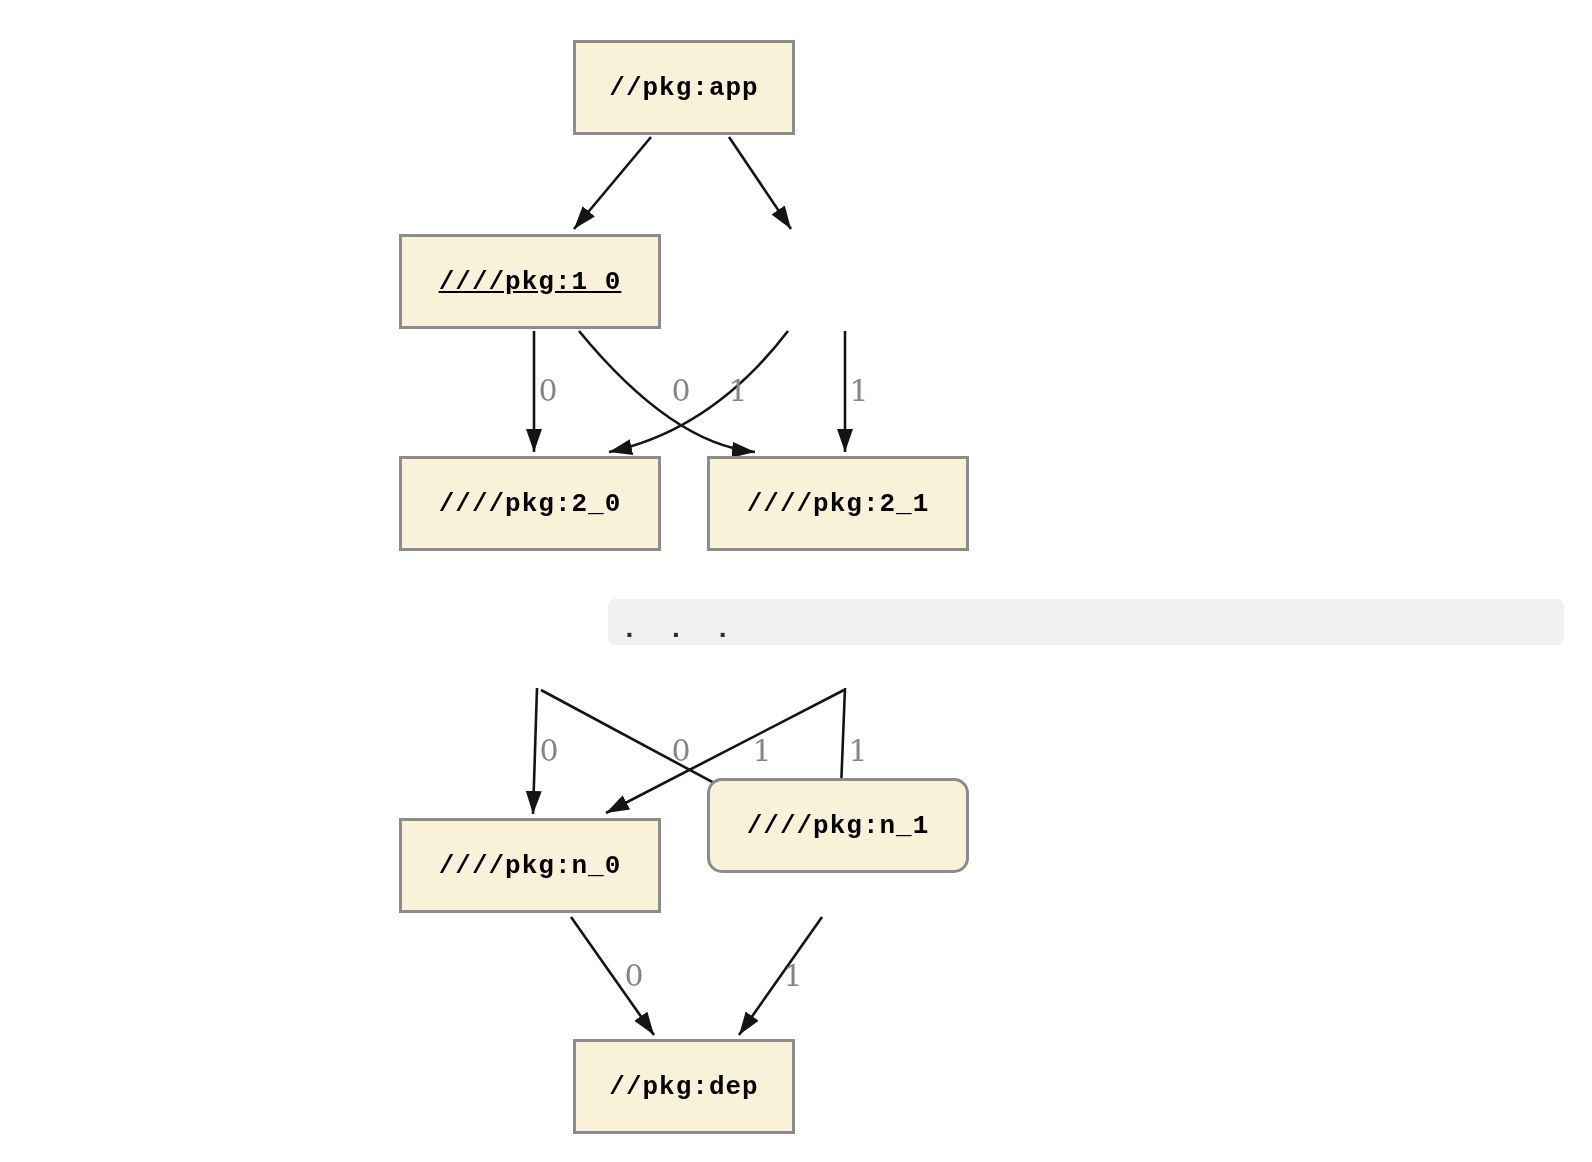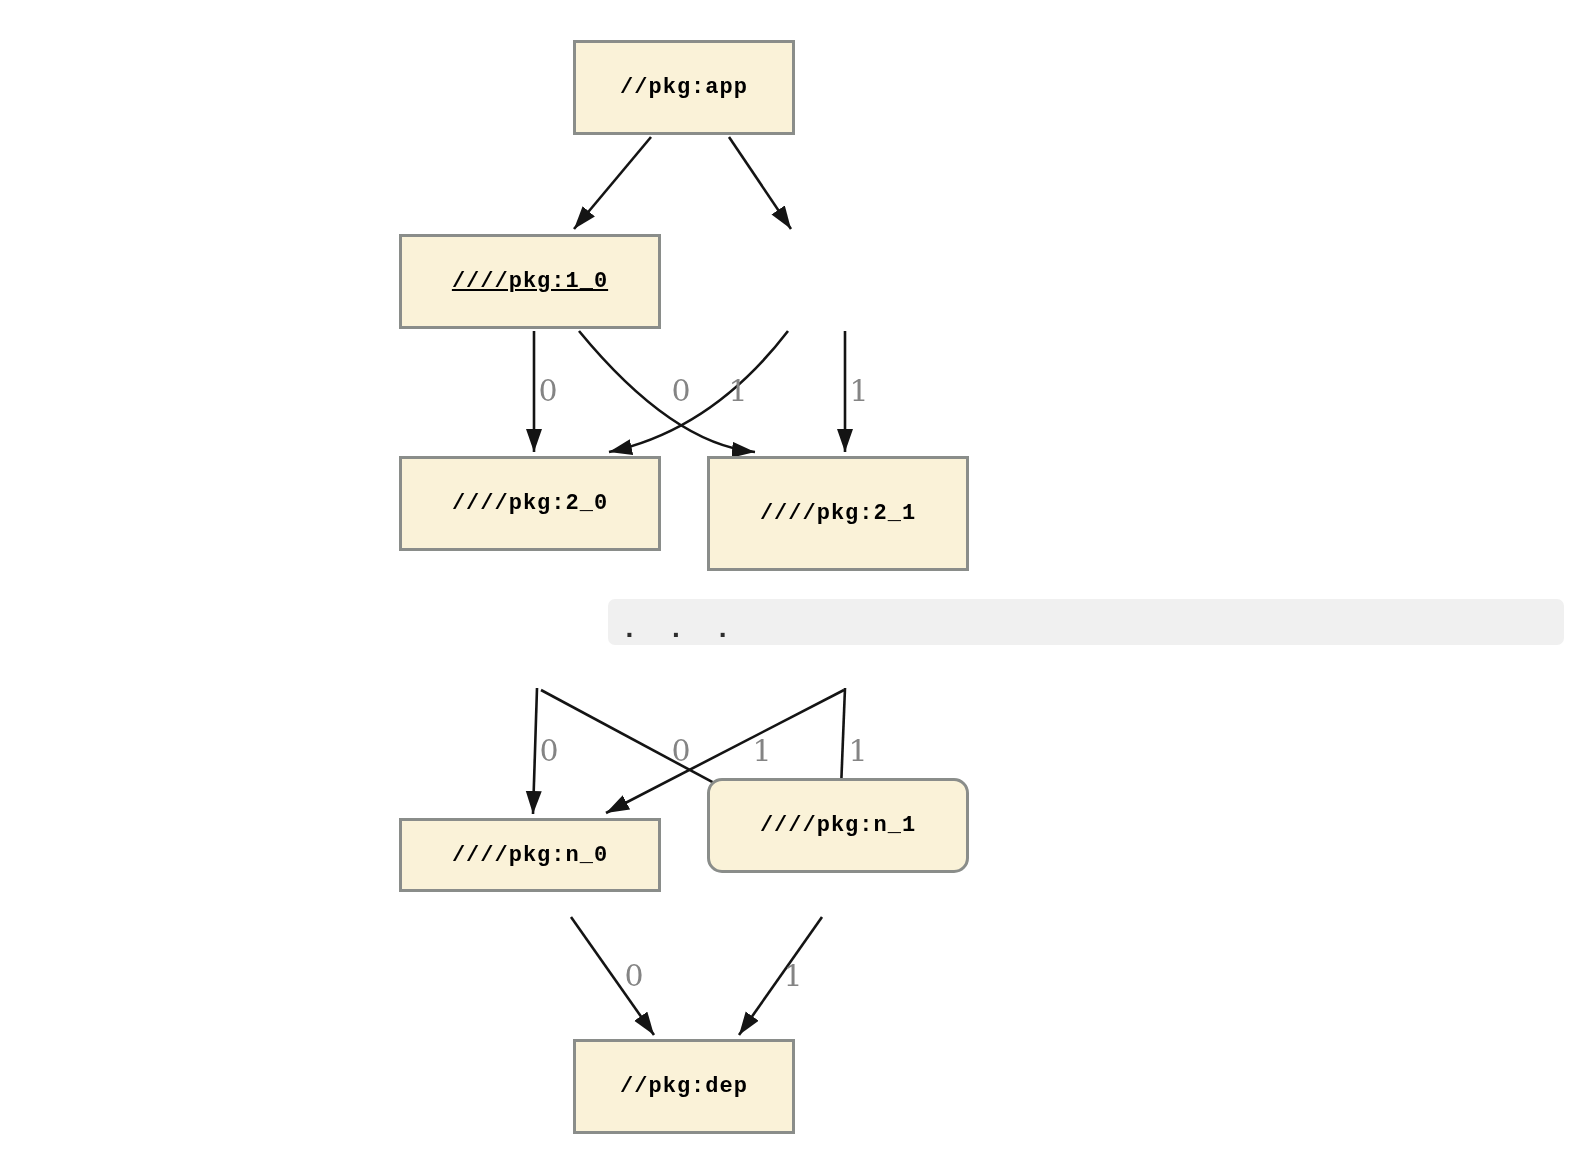--- a/index.html
+++ b/index.html
@@ -7,29 +7,29 @@
     position:relative;width:1592px;height:1162px;background:#ffffff;
     font-family:"Liberation Mono","DejaVu Sans Mono",monospace;overflow:hidden;
   }
   svg.edges{position:absolute;left:0;top:0;pointer-events:none;}
   .edge{stroke:var(--edge,#141414);stroke-width:2.6;fill:none;marker-end:url(#arrowhead);}
   .node{
     position:absolute;box-sizing:border-box;
     background:var(--node_fill,#faf2d8);
     border:3px solid var(--node_border,#8a8d8a);
     display:flex;align-items:center;justify-content:center;
-    font-weight:bold;font-size:22px;color:var(--node_text,#000);
+    font-weight:bold;font-size:26px;color:var(--node_text,#000);
     letter-spacing:1px;white-space:nowrap;
   }
   .n-app {left:573px;top:40px;  width:222px;height:95px;}
   .n-1_0 {left:399px;top:234px; width:262px;height:95px;text-decoration:underline;}
   .n-1_1 {left:707px;top:234px; width:262px;height:95px;}
   .n-2_0 {left:399px;top:456px; width:262px;height:95px;}
-  .n-2_1 {left:707px;top:456px; width:262px;height:115px;}
-  .n-n_0 {left:399px;top:818px; width:262px;height:74px;}
+  .n-2_1 {left:707px;top:456px; width:262px;height:95px;}
+  .n-n_0 {left:399px;top:818px; width:262px;height:95px;}
   .n-n_1 {left:707px;top:778px; width:262px;height:95px;border-radius:15px;}
   .n-dep {left:573px;top:1039px;width:222px;height:95px;}
   .elabel{
     position:absolute;transform:translate(-50%,-50%);
     font-family:"DejaVu Serif","Liberation Serif",serif;
     font-size:30px;line-height:1;color:var(--edge_label,#848484);
   }
   .l-r1a{left:548px;top:391px;} .l-r1b{left:681px;top:391px;}
   .l-r1c{left:738px;top:391px;} .l-r1d{left:859px;top:391px;}
   .l-r2a{left:549px;top:751px;} .l-r2b{left:681px;top:751px;}

